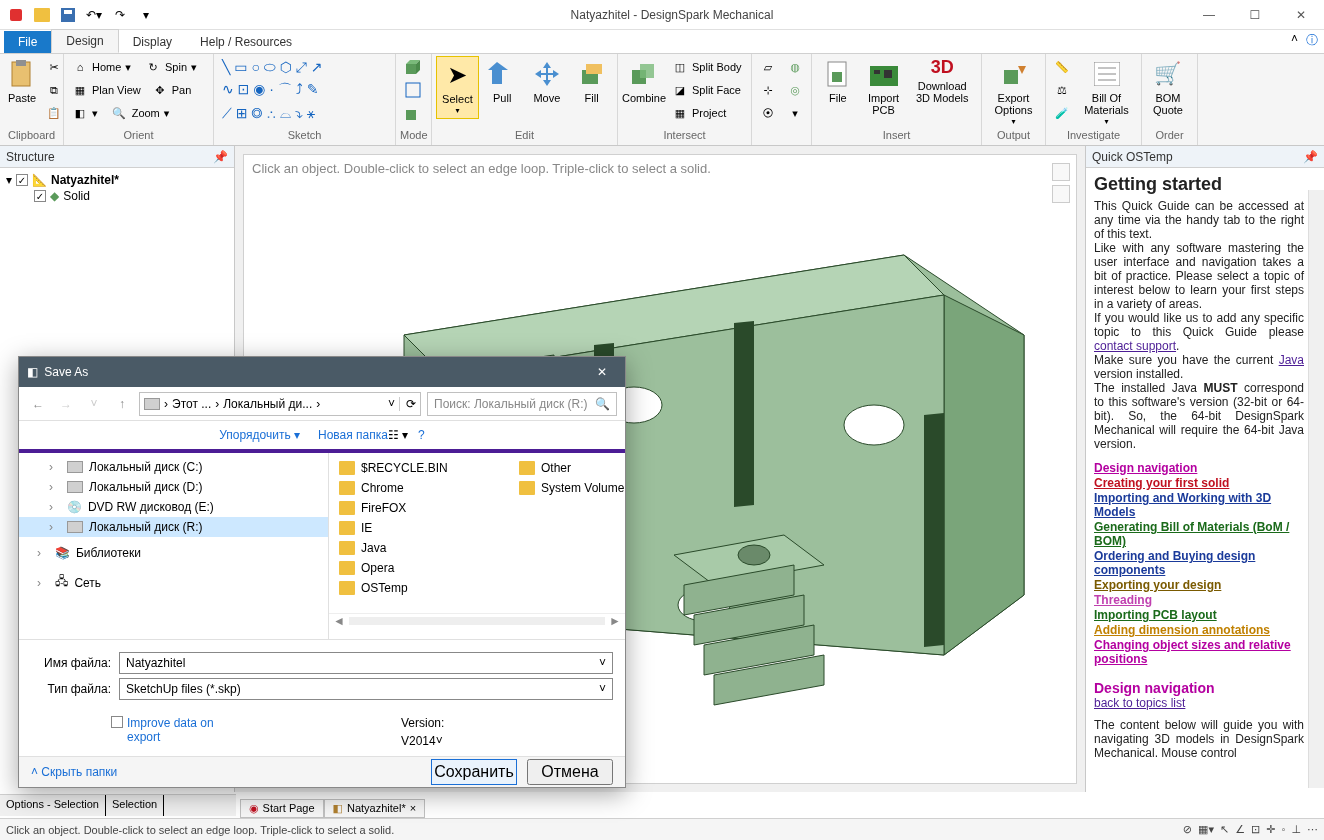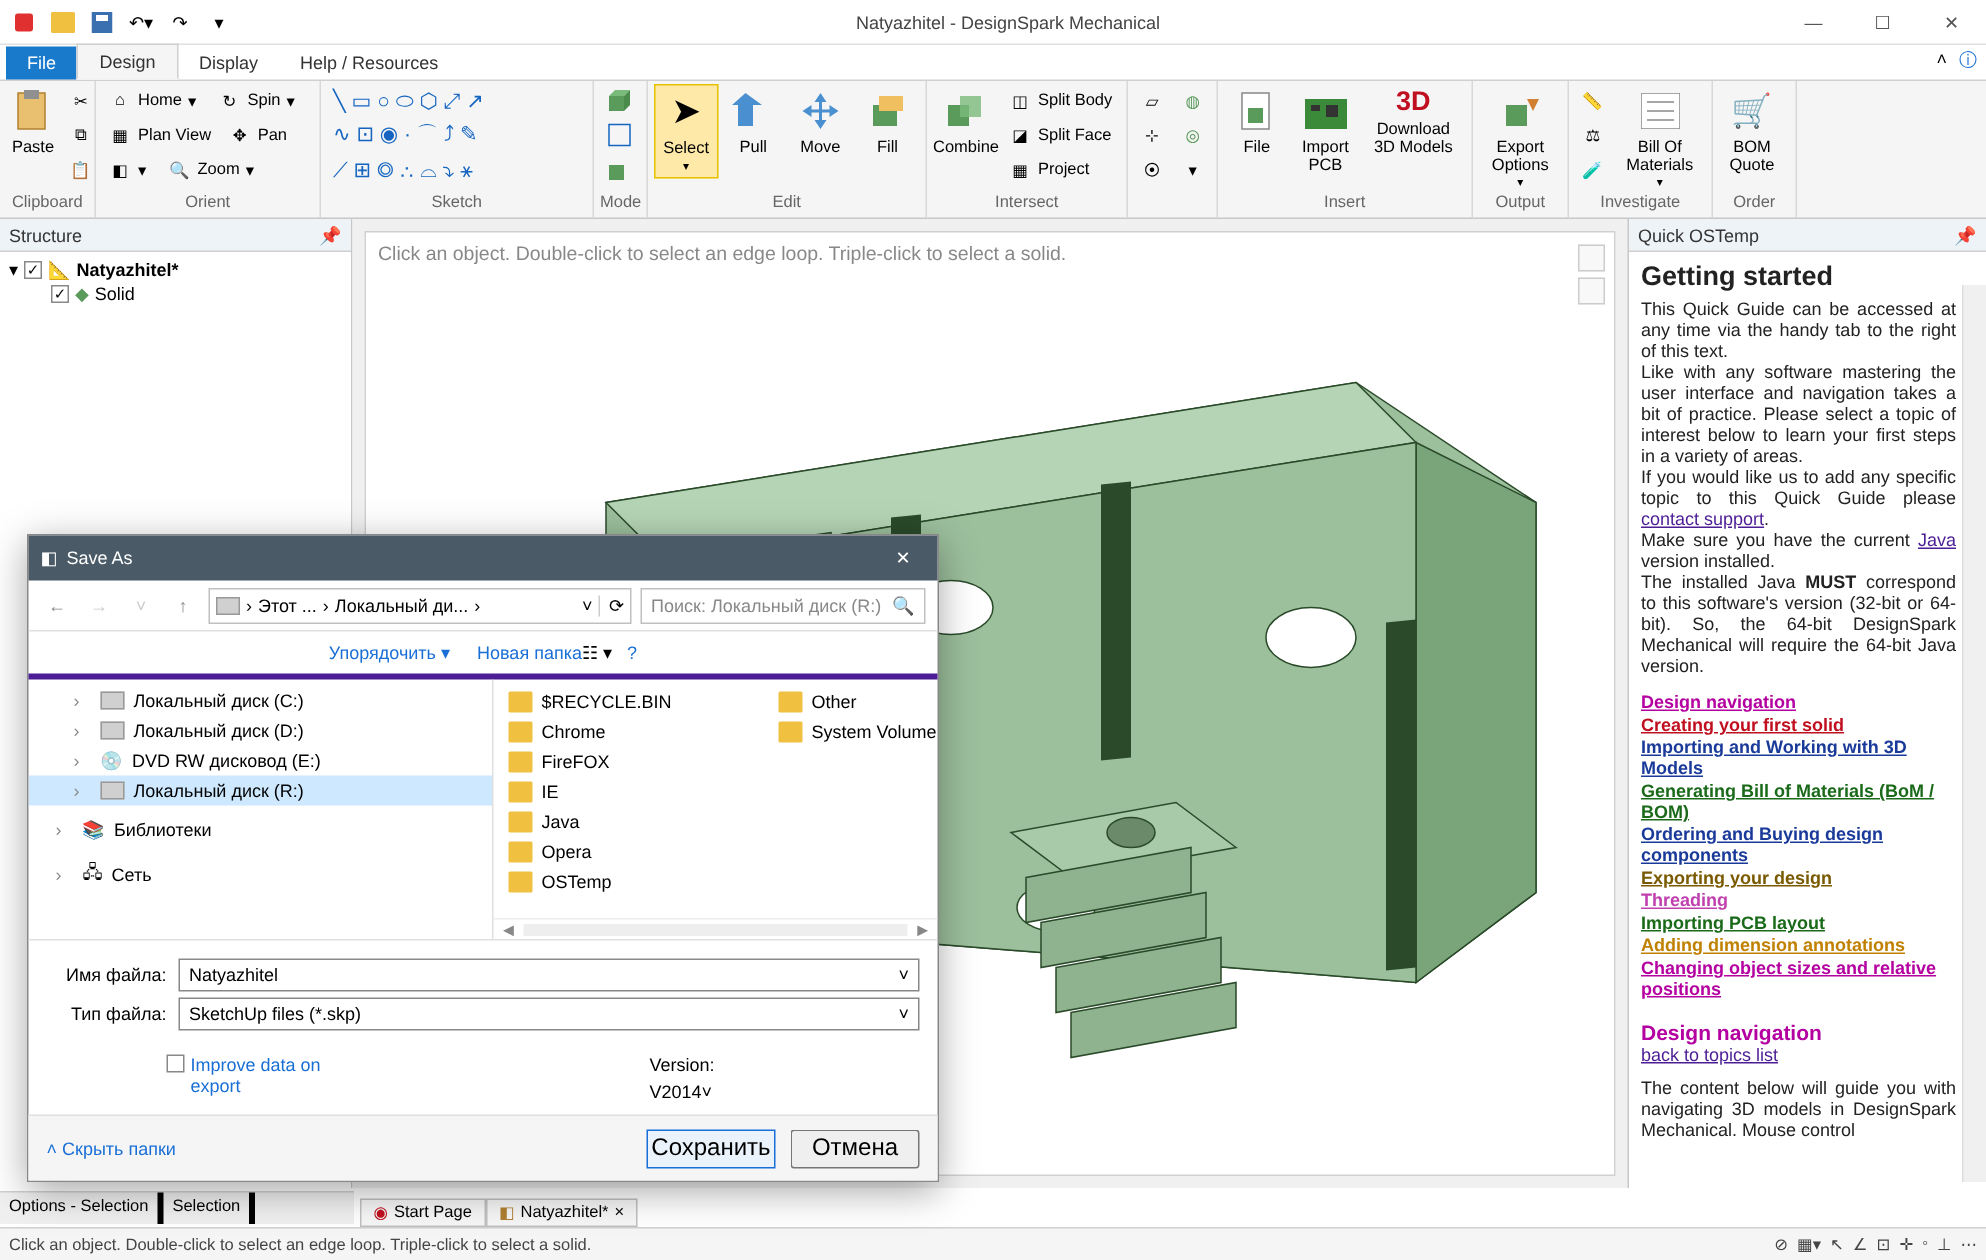--- a/index.html
+++ b/index.html
@@ -55,21 +55,21 @@
 .qg-links div { font-weight: bold; text-decoration: underline; cursor: pointer; margin: 1px 0; font-size: 12px; text-align: left; }
 .qg-sub { margin-top: 14px; }
 .qg-sub h3 { color: #b400a0; font-size: 14px; font-weight: bold; text-align: left; }
 
 
 .doc-tabs { position: absolute; left: 240px; bottom: 20px; height: 24px; display: flex; align-items: center; gap: 0; }
 .doc-tab { border: 1px solid #c0c0c0; background: #f6f6f6; padding: 2px 8px; font-size: 11px; display: flex; align-items: center; gap: 4px; cursor: pointer; }
 .statusbar { position: absolute; bottom: 0; left: 0; right: 0; height: 22px; background: #f5f5f5; border-top: 1px solid #d0d0d0; display: flex; align-items: center; padding: 0 6px; font-size: 11px; color: #444; justify-content: space-between; }
 .statusbar .sicons { display: flex; gap: 6px; }
 .side-tabs { position: absolute; left: 0; bottom: 24px; height: 22px; width: 236px; background: #f0f0f0; border-top: 1px solid #d0d0d0; display: flex; font-size: 11px; }
-.side-tabs div { padding: 3px 6px; border-right:4px solid #000000;text-align:right; }
+.side-tabs div { padding: 3px 6px; border-right:1px solid #000000;text-align:right; }
 
 
 .dialog { position: absolute; left: 18px; top: 356px; width: 608px; height: 432px; background: #fff; border: 1px solid #888; box-shadow: 0 6px 24px rgba(0,0,0,.35); display: flex; flex-direction: column; z-index: 100; }
 .dlg-titlebar { height: 30px; background: #4a5a66; color: #fff; display: flex; align-items: center; padding: 0 8px; justify-content: space-between; }
 .dlg-titlebar .ttl { display: flex; align-items: center; gap: 6px; font-size: 12px; }
 .dlg-close { width: 30px; height: 22px; display:flex; align-items:center; justify-content:center; cursor:pointer; }
 .dlg-nav { height: 34px; display: flex; align-items: center; gap: 6px; padding: 0 8px; border-bottom: 1px solid #e0e0e0; }
 .dlg-nav .arrow { width: 22px; height: 22px; display:flex; align-items:center; justify-content:center; color:#888; cursor:pointer; }
 .dlg-crumb { flex: 1; height: 24px; border: 1px solid #c0c0c0; display: flex; align-items: center; padding: 0 4px; gap: 4px; font-size: 12px; }
 .dlg-crumb .seg { display:flex; align-items:center; gap:2px; }
@@ -88,21 +88,21 @@
 .folder-ico { width:16px; height:14px; background:#f0c040; border-radius:1px; display:inline-block; }
 .drive-ico { width:16px; height:12px; background:#d0d0d0; border:1px solid #999; display:inline-block; }
 
 .dlg-fields { padding: 8px 12px; border-top:1px solid #e0e0e0; }
 .dlg-fields .frow { display:flex; align-items:center; gap:8px; margin:4px 0; }
 .dlg-fields label { width: 80px; text-align:right; font-size:12px; }
 .dlg-fields .combo { flex:1; height:22px; border:1px solid #888; padding:0 6px; display:flex; align-items:center; justify-content:space-between; font-size:12px; background:#fff; }
 .dlg-extras { display:flex; padding: 4px 12px 8px 12px; gap: 84px; }
 .dlg-extras .col { display:flex; flex-direction:column; gap:4px; font-size:12px; }
 .dlg-extras .chkrow { display:flex; align-items:flex-start; gap:4px; color:#1a6fd6; }
-.dlg-buttons { height:44px; border-top:1px solid #e0e0e0; display:flex; align-items:center; justify-content:space-between; padding: 0 12px; background:#f5f5f5; }
+.dlg-buttons { height:31px; border-top:1px solid #e0e0e0; display:flex; align-items:center; justify-content:space-between; padding: 0 12px; background:#f5f5f5; }
 .dlg-buttons .hide { color:#1a6fd6; cursor:pointer; font-size:12px; }
 .dlg-buttons .btns { display:flex; gap:10px; }
 .dlg-buttons button { width:86px; height:26px; font-size:16px; cursor:pointer; }
 .dlg-buttons button.primary { border:1px solid #1a6fd6; background:#eaf3fc; }
 
 .qg-scroll { position:absolute; right:0; top:22px; bottom:0; width:16px; background:#f0f0f0; border-left:1px solid #ddd; }
 .viewport-tools { position:absolute; top:8px; right:4px; width:20px; display:flex; flex-direction:column; gap:4px; }
 .viewport-tools div { width:18px; height:18px; background:#f8f8f8; border:1px solid #ccc; }
 </style>
 </head>
@@ -635,21 +635,21 @@
         </div>
     </div>
   </div>
   <div class="dlg-extras">
     <div class="col" style="margin-left:80px">
       <div class="chkrow">
         <span style="width:12px;height:12px;border:1px solid #888;background:#fff;flex-shrink:0"></span>
         <span style="max-width:110px">Improve data on export</span>
       </div>
     </div>
-    <div class="col" style="margin-left:112px">
+    <div class="col" style="margin-left:80px">
       <span>Version:</span>
       <div class="combo" style="width:130px"><span>V2014</span><span>˅</span></div>
     </div>
   </div>
   <div class="dlg-buttons">
     <div class="hide">˄ <span>Скрыть папки</span></div>
     <div class="btns">
       <button class="primary">Сохранить</button>
       <button>Отмена</button>
     </div>

